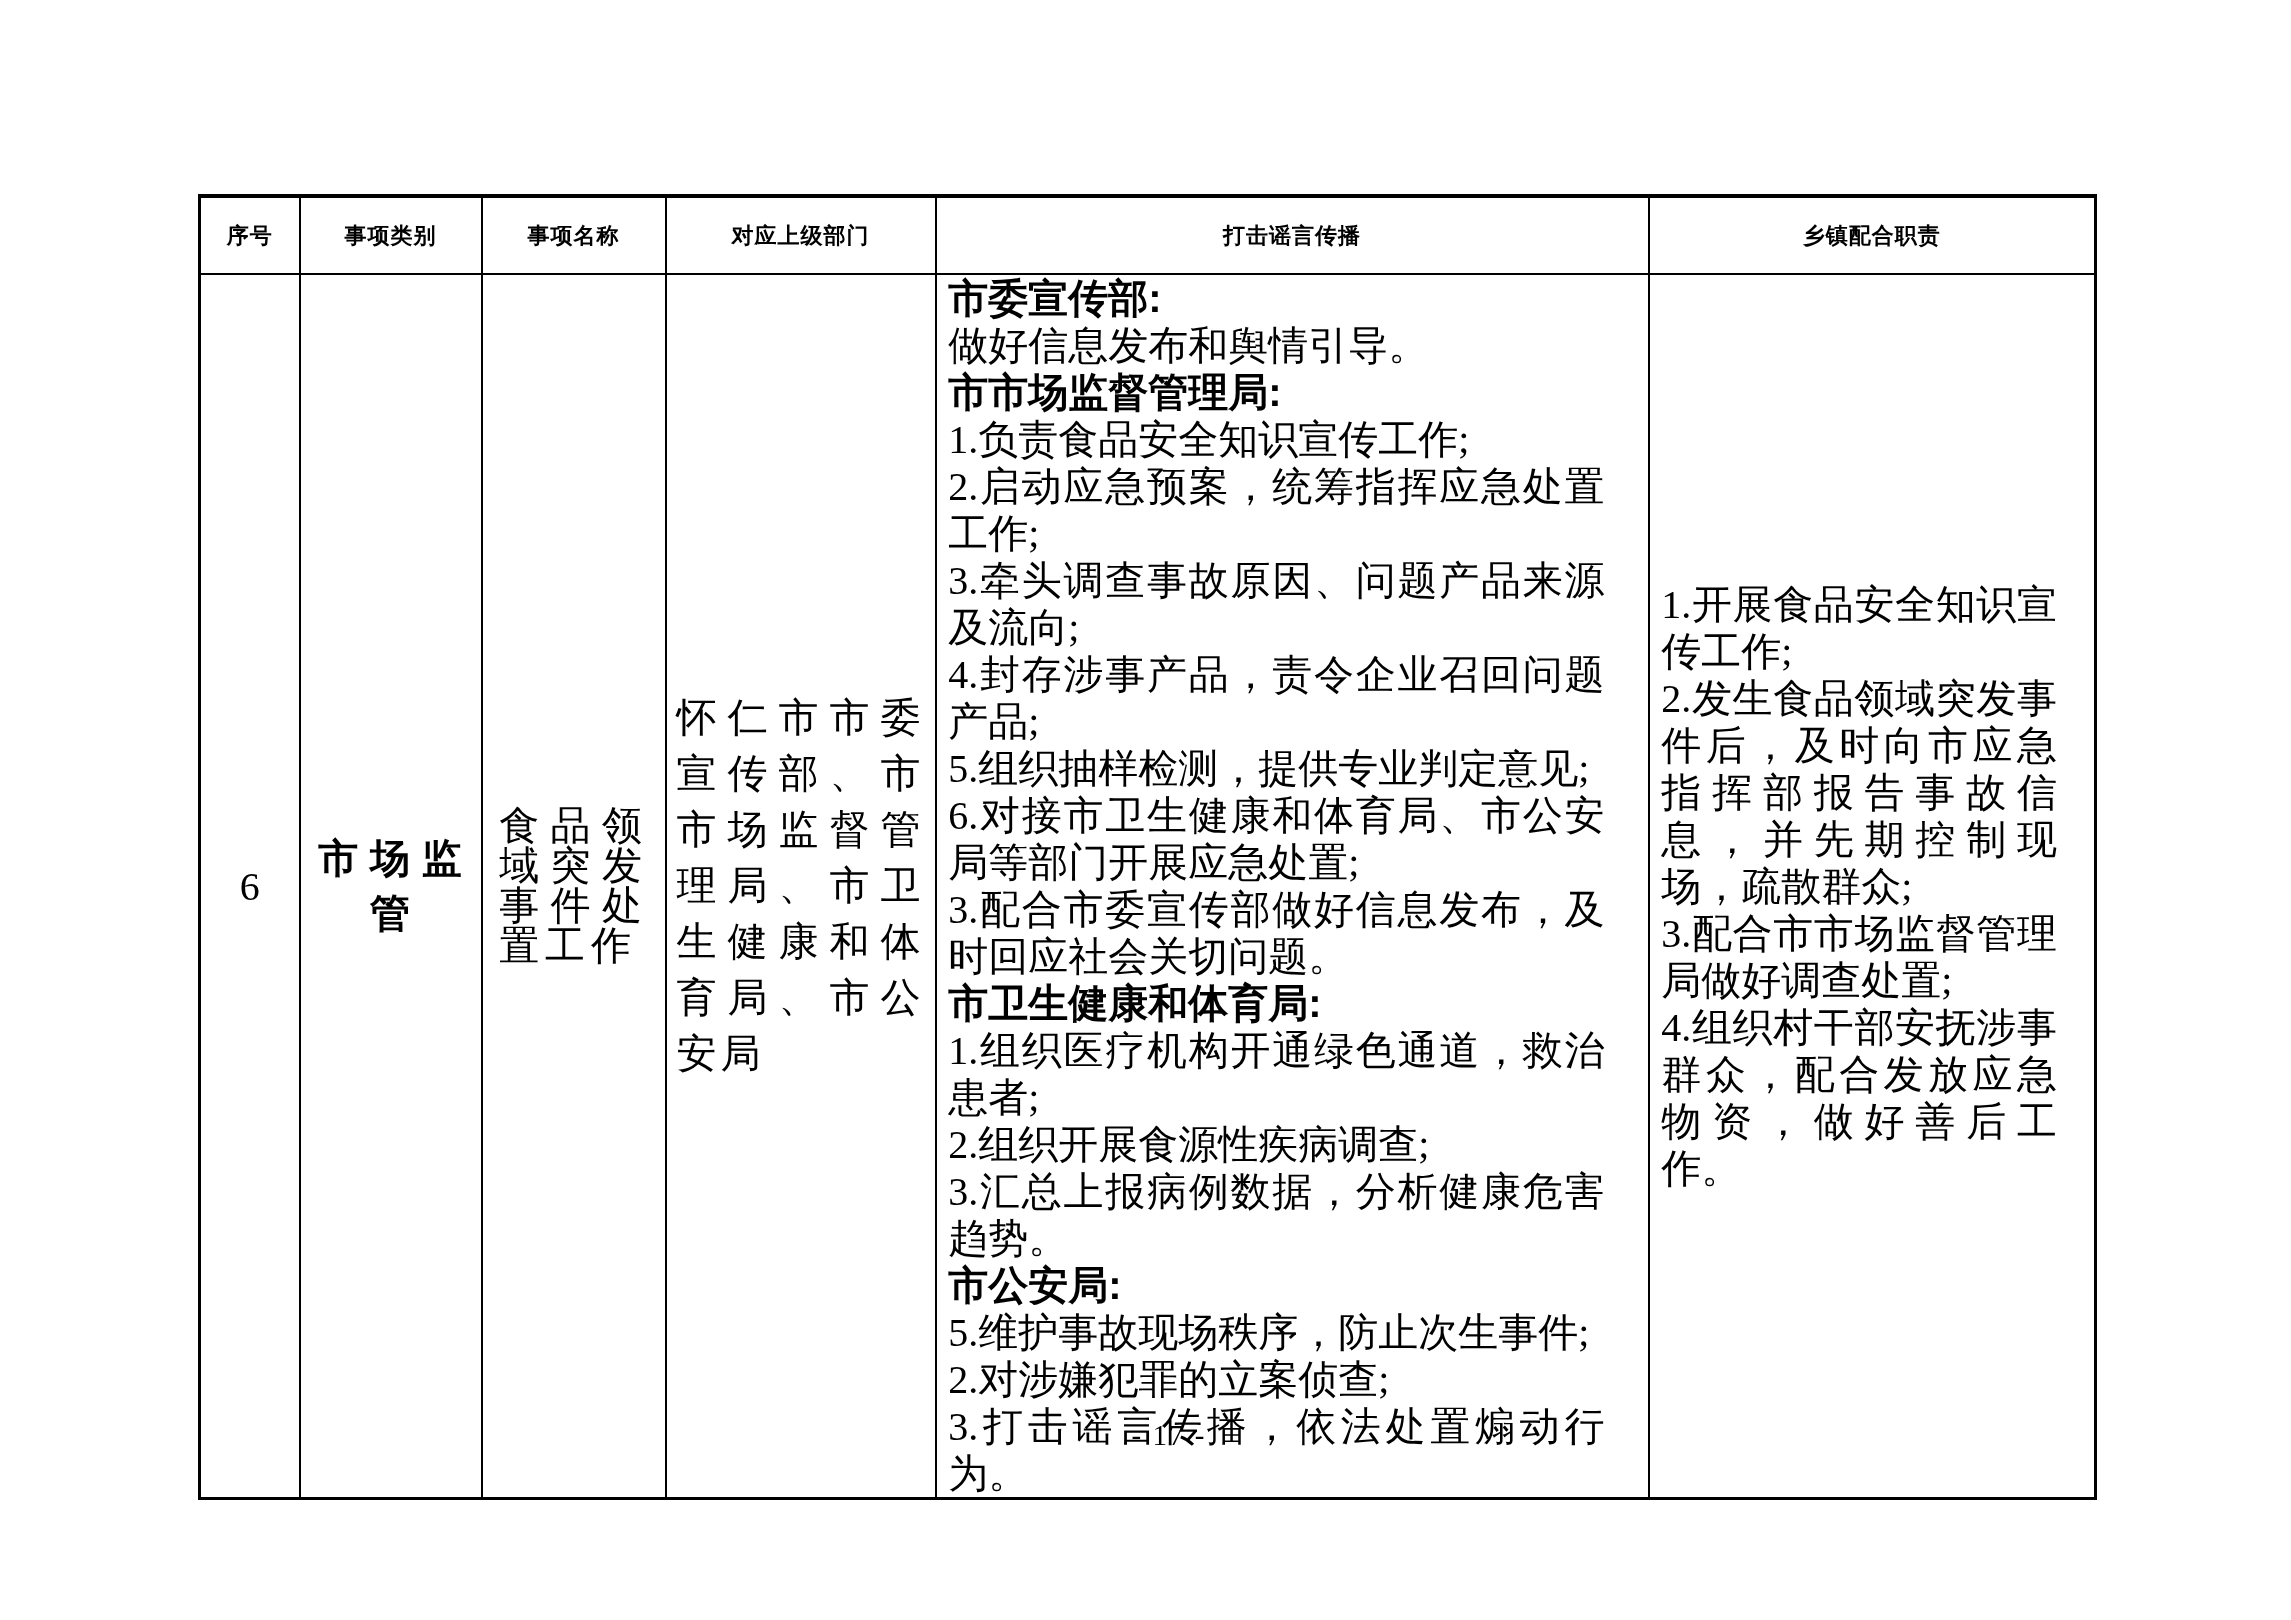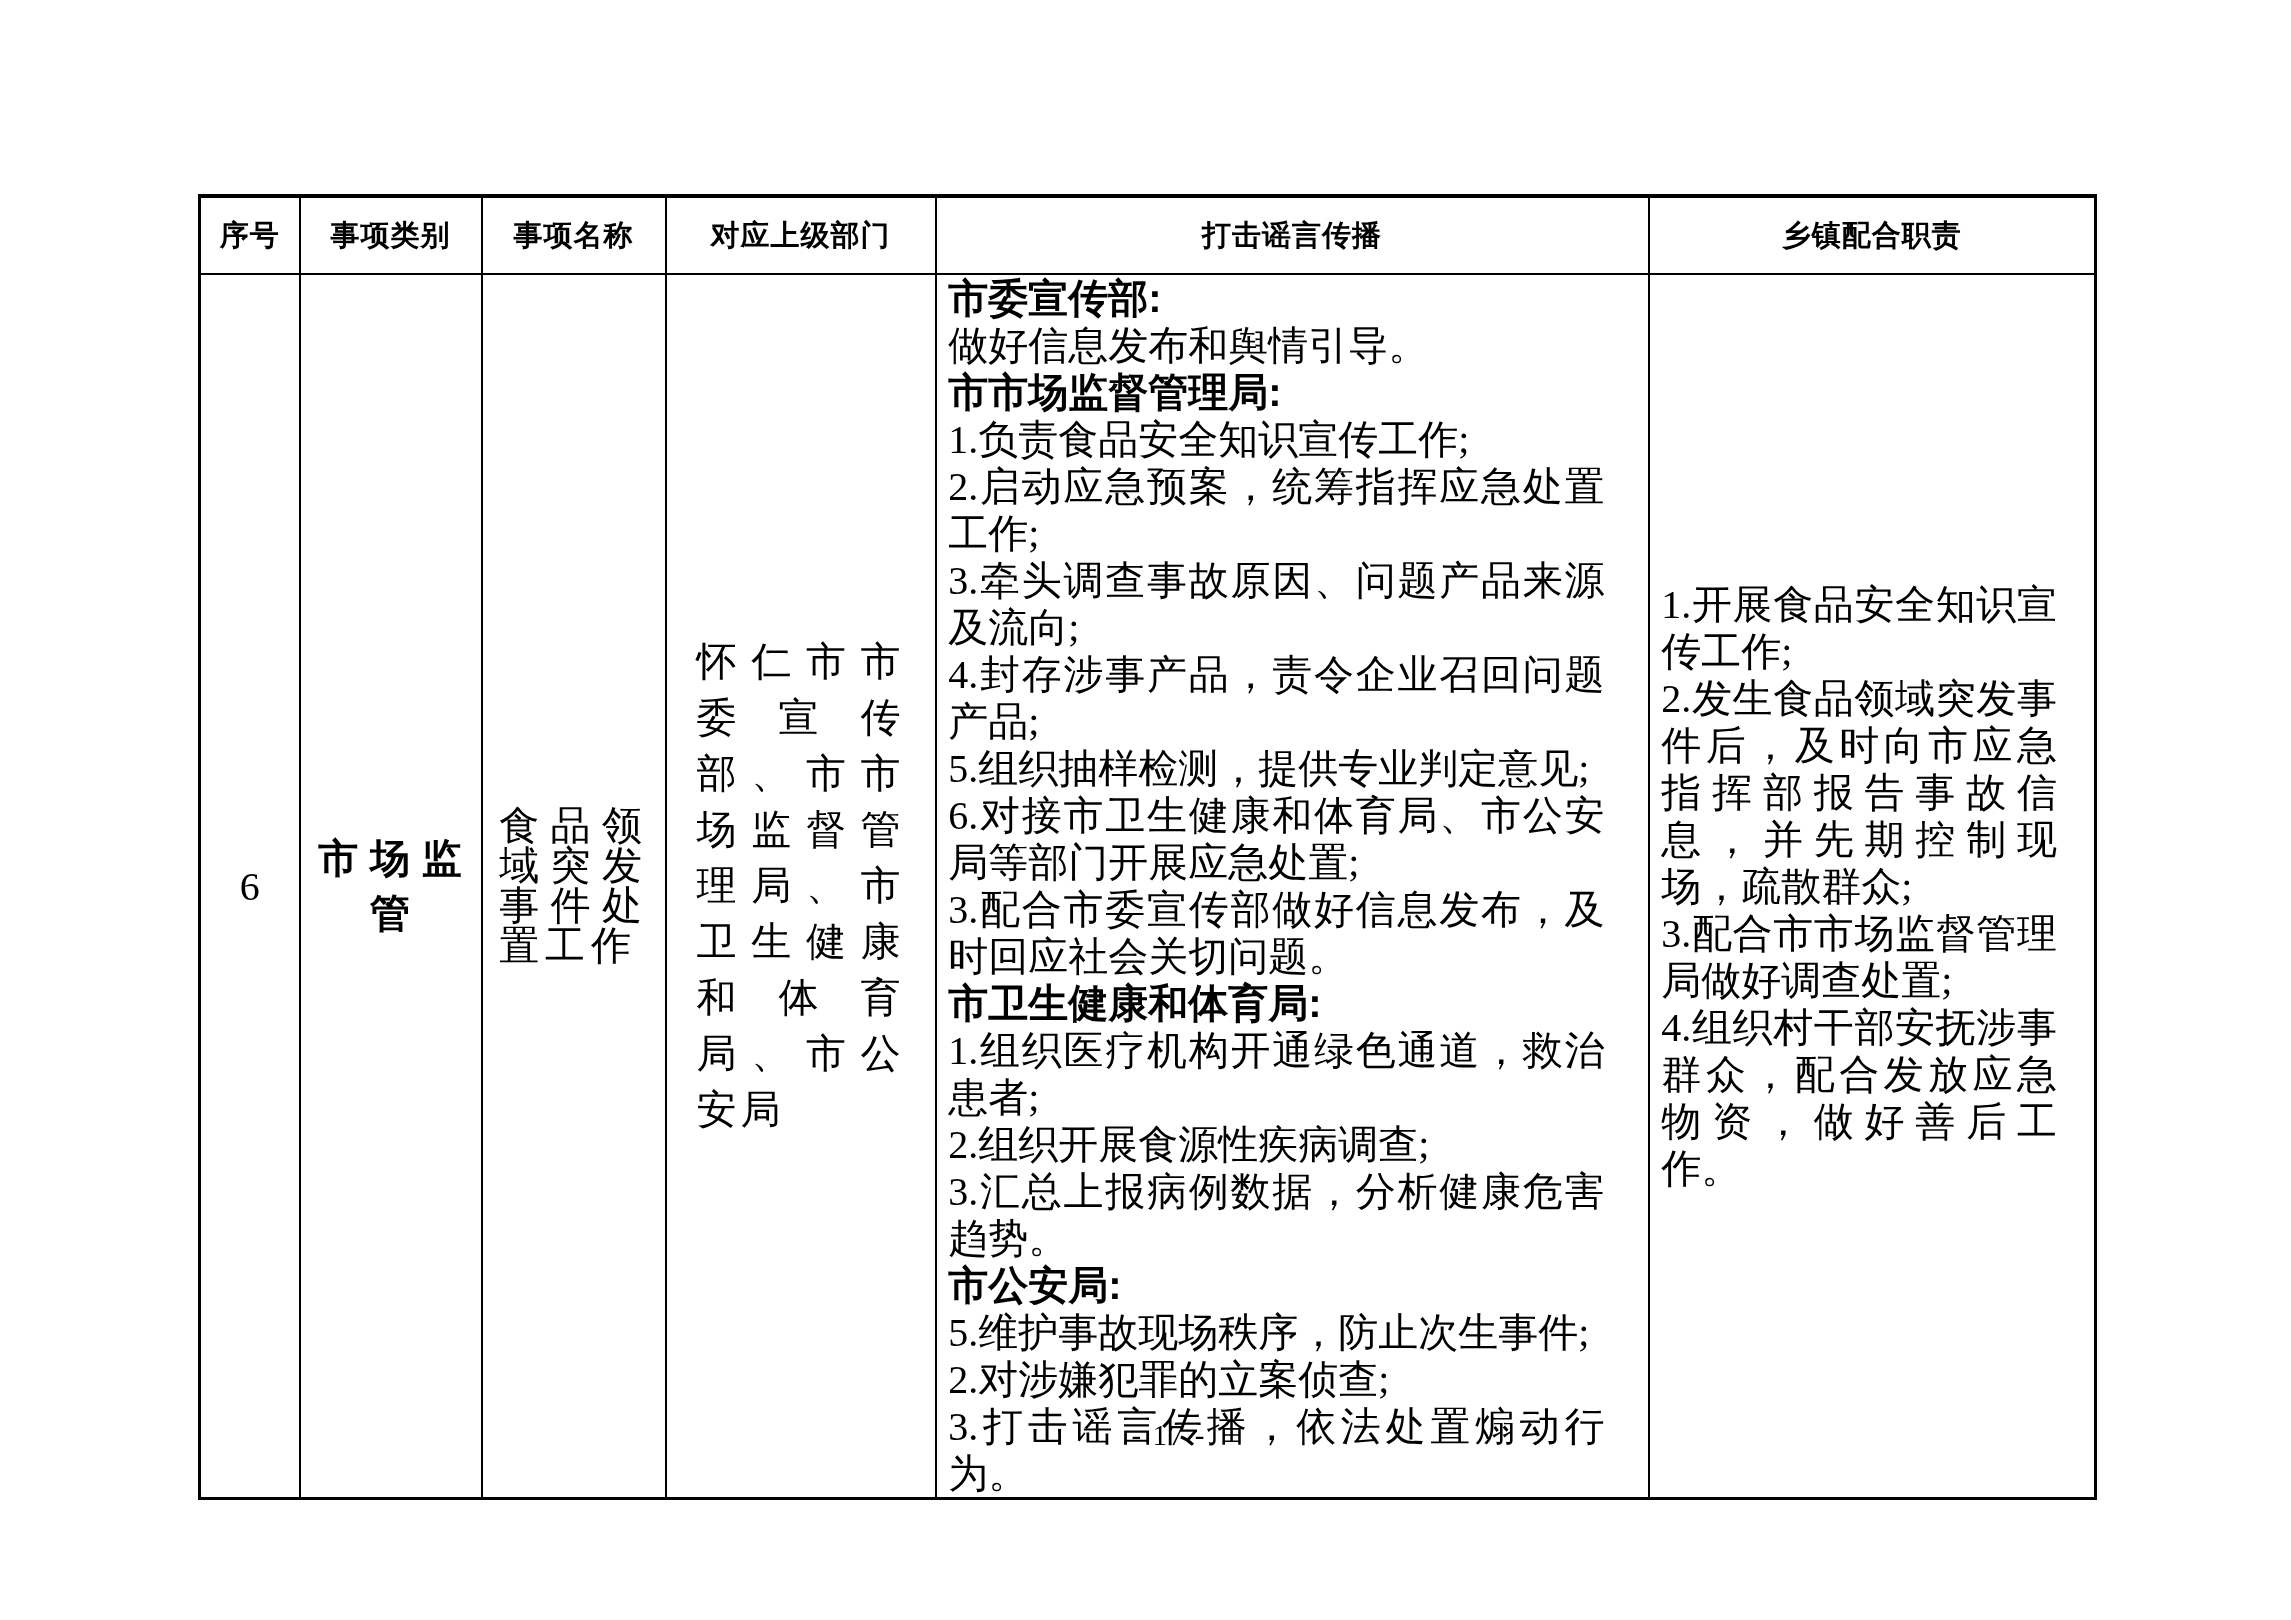--- a/index.html
+++ b/index.html
@@ -3,26 +3,26 @@
 <meta charset="utf-8">
 <style>
   html,body{margin:0;padding:0;background:#ffffff;}
   .page{position:relative;width:2292px;height:1620px;background:#fff;color:#000;
         font-family:"Liberation Serif", serif;overflow:hidden;}
   table.resp{position:absolute;left:198px;top:194px;width:1896px;
         border-collapse:collapse;table-layout:fixed;
         border:3.9px solid #000;border-top-width:4.9px;}
   .resp th,.resp td{border:2px solid #000;vertical-align:middle;box-sizing:border-box;}
   .resp thead th{height:78px;font-family:"Liberation Sans", sans-serif;font-weight:700;
-        font-size:29px;text-align:center;letter-spacing:1px;padding:0;}
+        font-size:22px;text-align:center;letter-spacing:1px;padding:0;}
   .resp tbody td{height:1119px;font-size:40px;}
   td.c-index{text-align:center;font-size:32px;}
   td.c-category{text-align:center;letter-spacing:11.8px;padding-left:11.8px;font-weight:bold;}
   td.c-item{padding:0 16.7px;text-align:justify;letter-spacing:5.9px;line-height:40px;}
-  td.c-depts{padding:0 30px;text-align:justify;letter-spacing:3.9px;line-height:56px;}
+  td.c-depts{padding:0 10px;text-align:justify;letter-spacing:3.9px;line-height:56px;}
   td.c-duties{padding:0 43px 0 11.8px;line-height:47px;text-align:justify;}
   td.c-township{padding:0 37px 0 11.8px;line-height:47px;text-align:justify;}
   .duty-line{margin:0;padding:0;}
   .dept{font-family:"Liberation Sans", sans-serif;font-weight:700;}
   .pageno{position:absolute;top:1419px;left:0;width:100%;text-align:center;
         font-size:29px;letter-spacing:2px;padding-left:23px;}
 </style>
 </head>
 <body>
 

